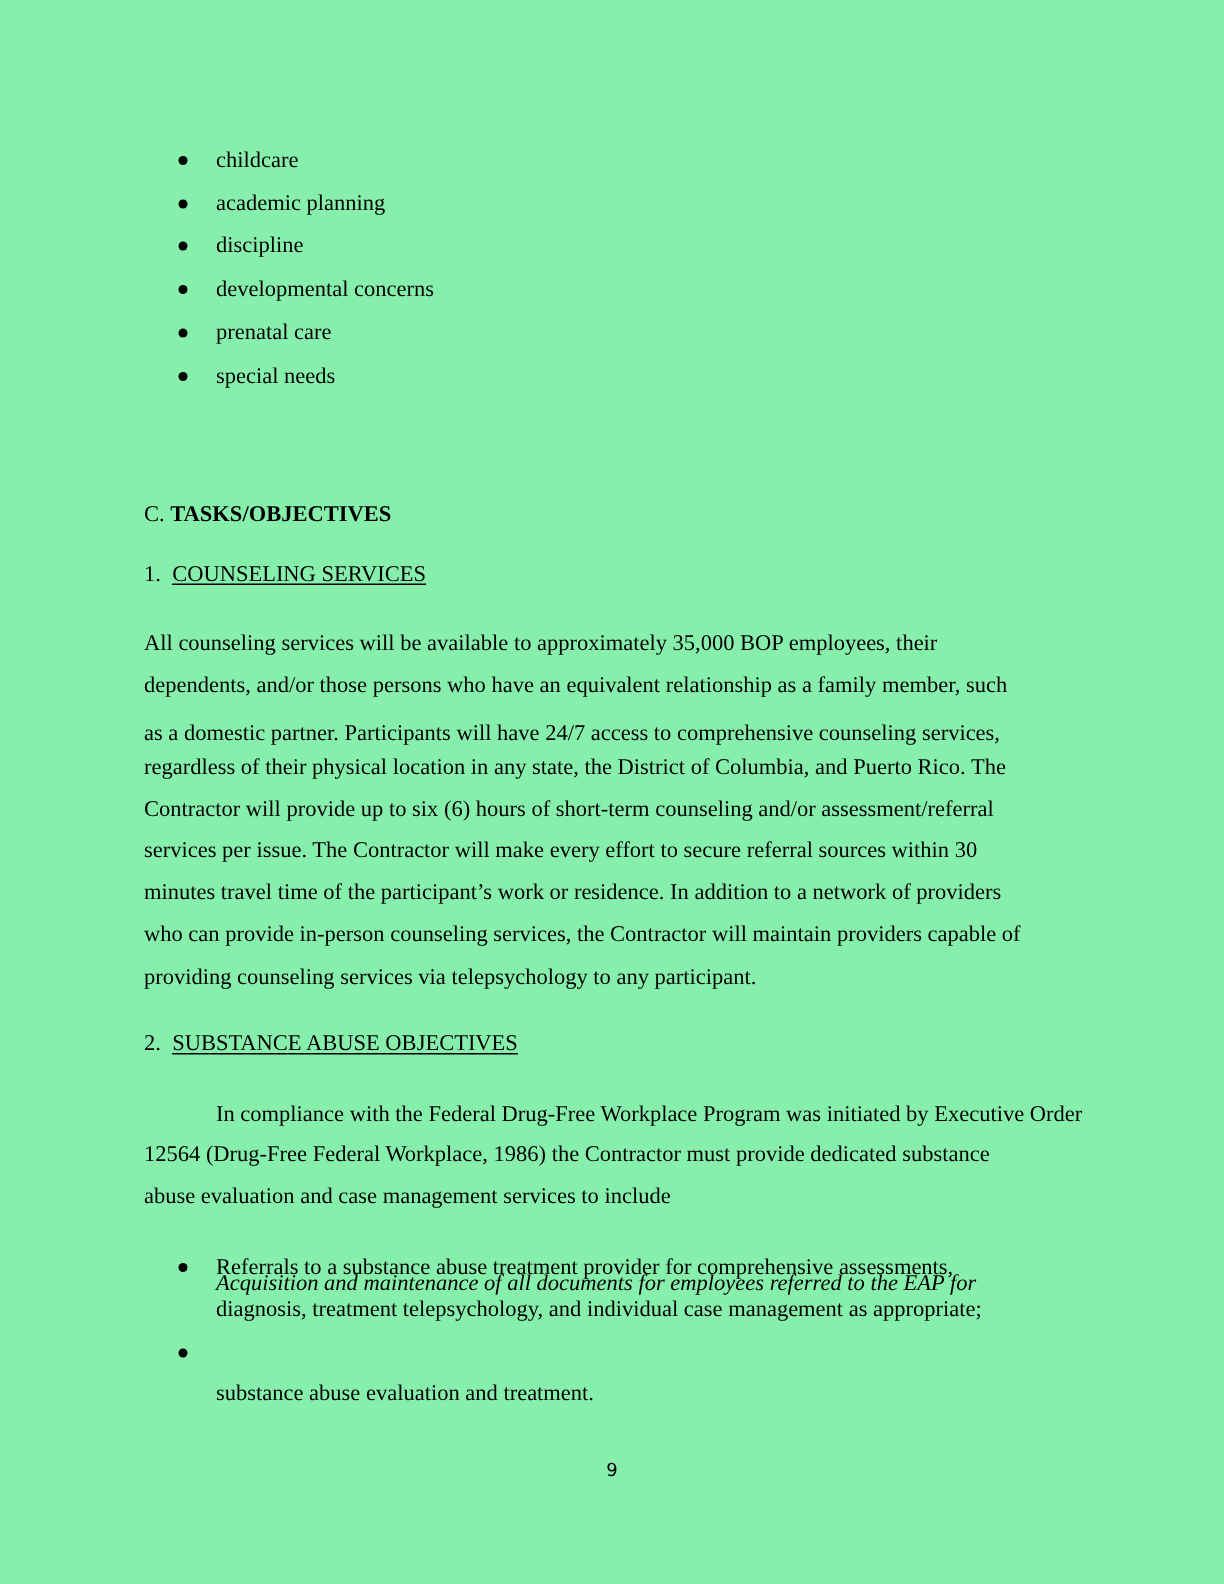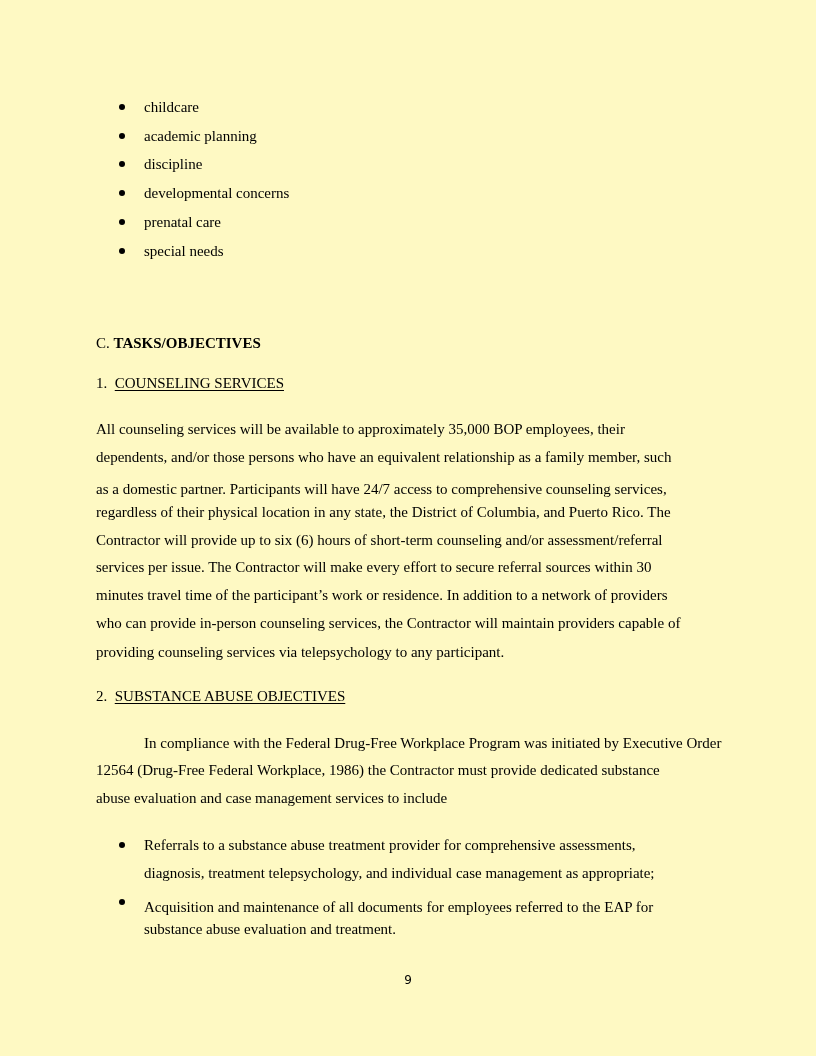--- a/index.html
+++ b/index.html
@@ -1,18 +1,18 @@
 <!DOCTYPE html>
 <html><head>
   <meta charset="utf-8">
   <style>
     html, body { margin: 0; padding: 0; background: #ffffff; }
     body { width: 816px; height: 1056px; position: relative; overflow: hidden;
            font-family: "Liberation Serif", serif; color: #000; font-size: 15px; }
-    .page { position: absolute; left: 0; top: 0; width: 816px; height: 1056px; background: #fef9c3; }
+    .page { position: absolute; left: 0; top: 0; width: 816px; height: 1056px; background: #86efac; }
     .line { position: absolute; left: 96px; white-space: nowrap; line-height: 18px; }
     .bullet-dot { position: absolute; width: 6px; height: 6px; border-radius: 50%; background: #000; }
     .bullet-text { position: absolute; left: 144px; white-space: nowrap; line-height: 18px; }
     .u { text-decoration: underline; text-underline-offset: 2px; }
     .b { font-weight: bold; }
     .pnum { position: absolute; left: 0; width: 816px; text-align: center; top: 973px;
             font-family: "DejaVu Sans", sans-serif; font-size: 12px; }
   </style>
 </head>
 <body>
@@ -56,18 +56,18 @@
     <div class="line" style="top:734px;margin-left:48px;">In compliance with the Federal Drug-Free Workplace Program was initiated by Executive Order</div>
     <div class="line" style="top:761px;text-align:center;">12564 (Drug-Free Federal Workplace, 1986) the Contractor must provide dedicated substance</div>
     <div class="line" style="top:789px;">abuse evaluation and case management services to include</div>
   </div>
 
   <div>
     <div class="bullet-dot" style="left:119px; top:842px;"></div>
     <div class="bullet-text" style="top:836px;">Referrals to a substance abuse treatment provider for comprehensive assessments,</div>
     <div class="bullet-text" style="top:864px;">diagnosis, treatment telepsychology, and individual case management as appropriate;</div>
     <div class="bullet-dot" style="left:119px; top:899px;"></div>
-    <div class="bullet-text" style="top:898px;">Acquisition and maintenance of all documents for employees referred to the EAP for</div>
+    <div class="bullet-text" style="top:847px;font-style:italic;">Acquisition and maintenance of all documents for employees referred to the EAP for</div>
     <div class="bullet-text" style="top:920px;">substance abuse evaluation and treatment.</div>
   </div>
 
   <div class="pnum">9</div>
 </div>
 
 </body></html>

